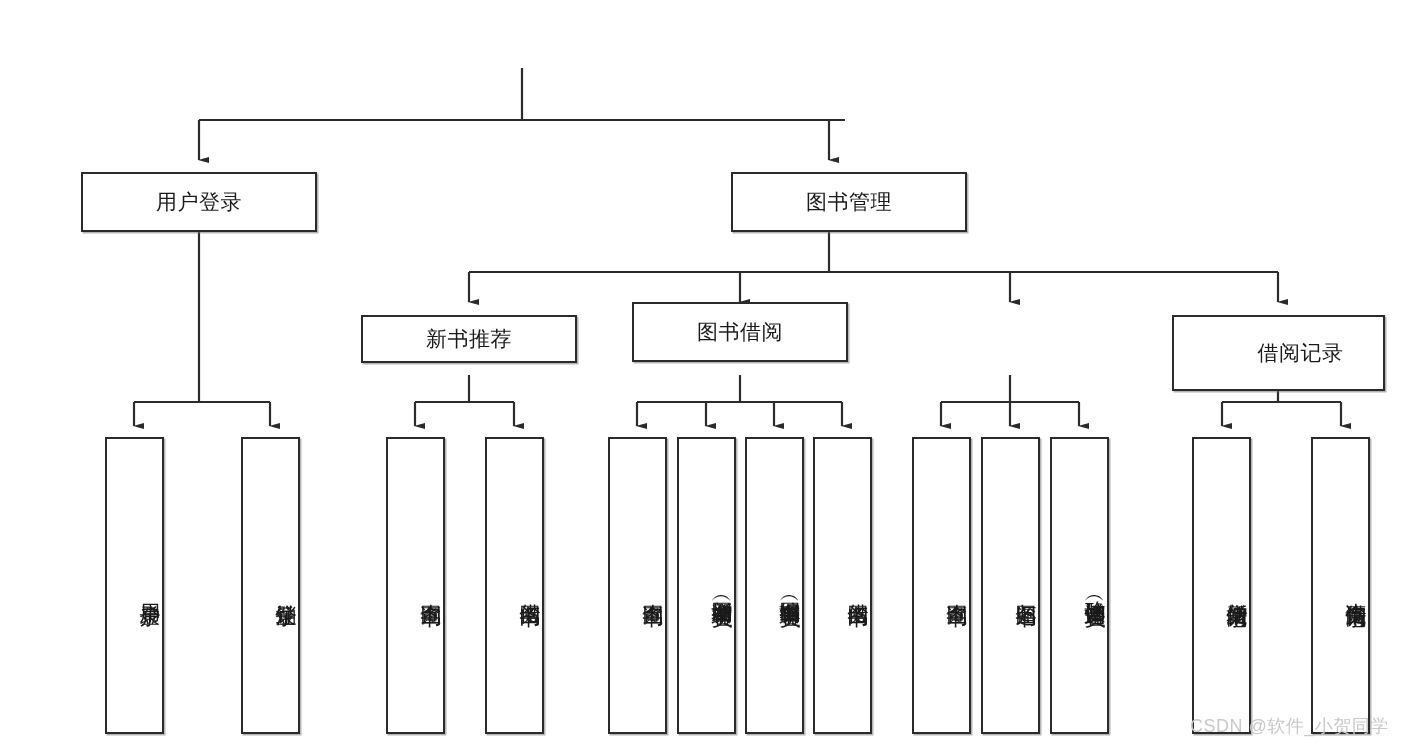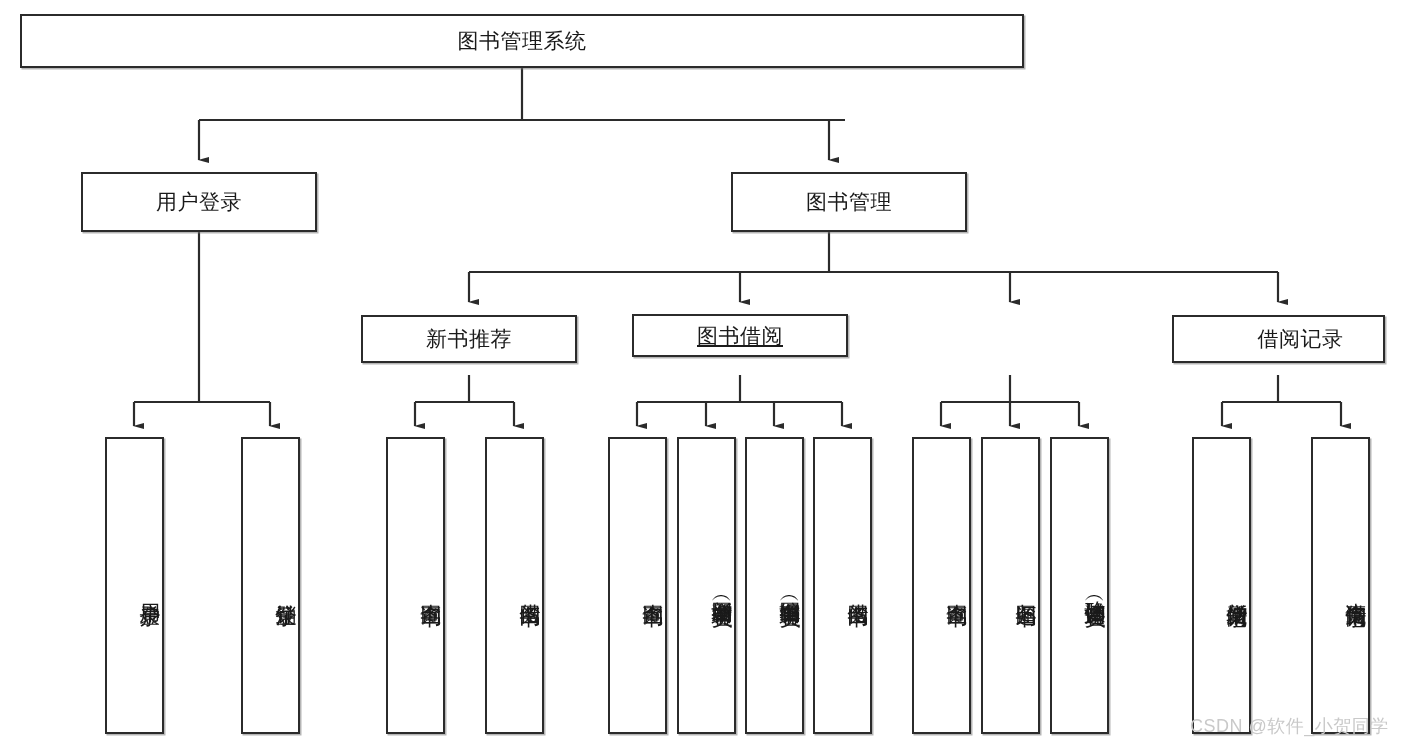--- a/index.html
+++ b/index.html
@@ -102,38 +102,35 @@
       <path d="M1010,402 L1010,426" marker-end="url(#arrow)"></path>
       <path d="M1079,402 L1079,426" marker-end="url(#arrow)"></path>
 
       <path d="M1278,375 L1278,402"></path>
       <path d="M1222,402 L1341,402"></path>
       <path d="M1222,402 L1222,426" marker-end="url(#arrow)"></path>
       <path d="M1341,402 L1341,426" marker-end="url(#arrow)"></path>
     </g>
   </svg>
 
-  <div class="node horiz" style="left:20px;top:14px;width:1004px;height:54px;">
-    <span>图书管理系统</span>
-  </div>
 
   <div class="node horiz" style="left:81px;top:172px;width:236px;height:60px;">
     <span>用户登录</span>
   </div>
   <div class="node horiz" style="left:711px;top:172px;width:236px;height:60px;margin-left:20px;">
     <span>图书管理</span>
   </div>
 
   <div class="node horiz" style="left:361px;top:315px;width:216px;height:48px;">
     <span>新书推荐</span>
   </div>
-  <div class="node horiz" style="left:632px;top:314px;width:216px;height:43px;text-decoration:underline;">
+  <div class="node horiz" style="left:632px;top:302px;width:216px;height:60px;">
     <span>图书借阅</span>
   </div>
-  <div class="node horiz" style="left:1172px;top:315px;width:213px;height:48px;padding-left:44px;">
+  <div class="node horiz" style="left:1172px;top:315px;width:213px;height:76px;padding-left:44px;">
     <span>借阅记录</span>
   </div>
 
   <div class="node vert" style="left:105px;top:437px;width:59px;height:297px;">
     <span class="vtxt">用户登录</span>
   </div>
   <div class="node vert" style="left:241px;top:437px;width:59px;height:297px;">
     <span class="vtxt">注销登录</span>
   </div>
 

